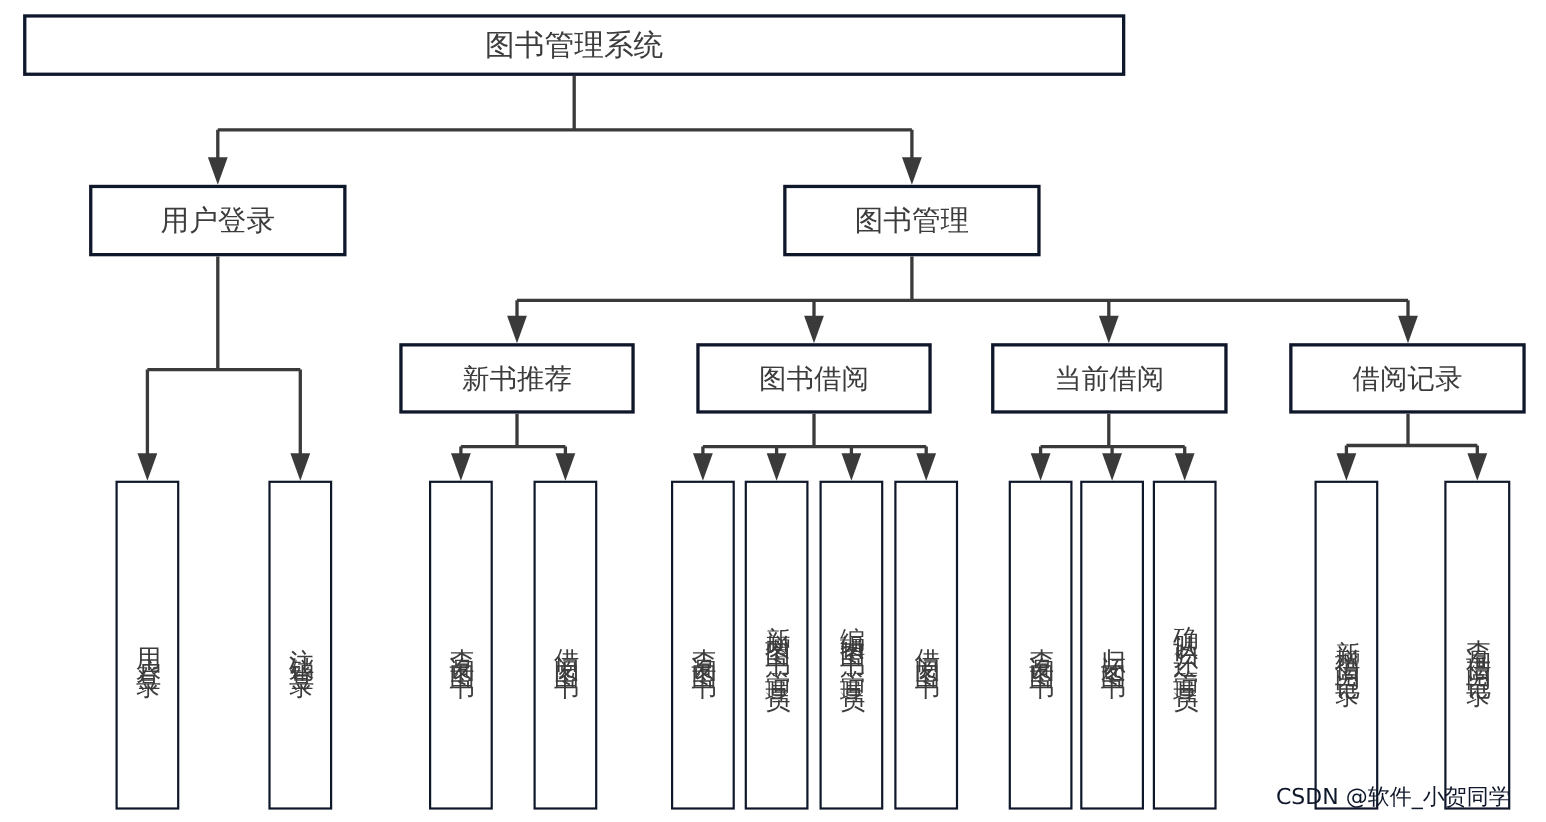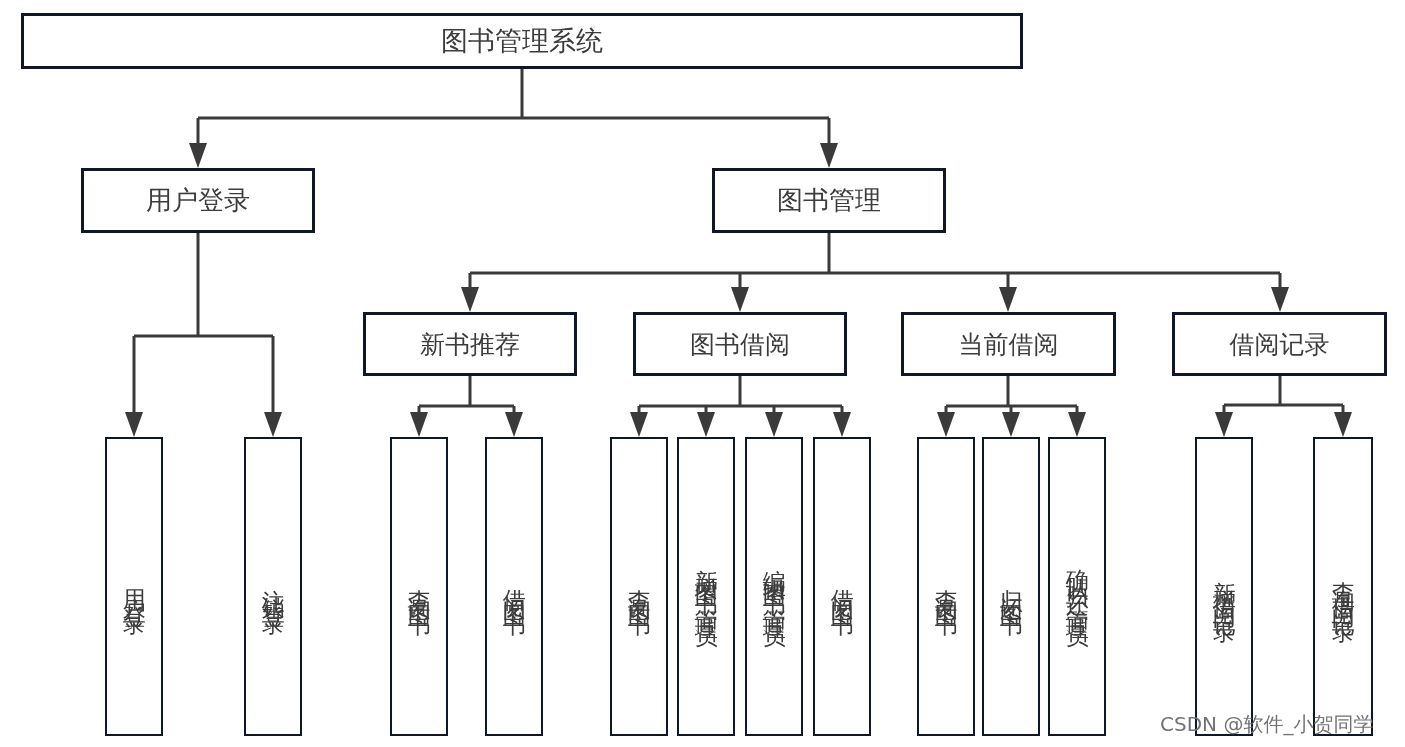--- a/index.html
+++ b/index.html
@@ -40,21 +40,21 @@
     letter-spacing: 8px;
     line-height: 1.1;
     white-space: nowrap;
   }
   #watermark {
     position: absolute;
     left: 1160px;
     top: 711px;
     width: 240px;
     font-size: 20px;
-    color: #737373;
+    color: #0f172a;
     white-space: nowrap;
     z-index: 5;
   }
 </style>
 </head>
 <body>
 
 <div id="canvas">
 
   <svg id="connector-layer" viewBox="0 0 1405 747" xmlns="http://www.w3.org/2000/svg">

